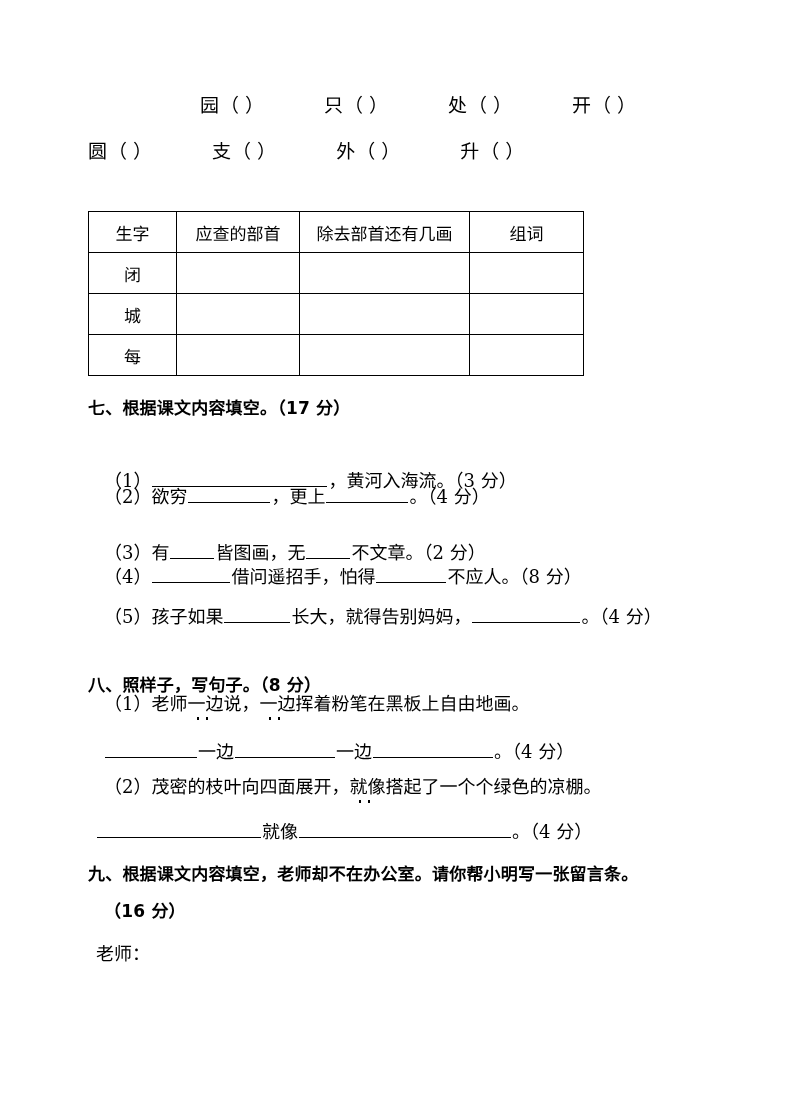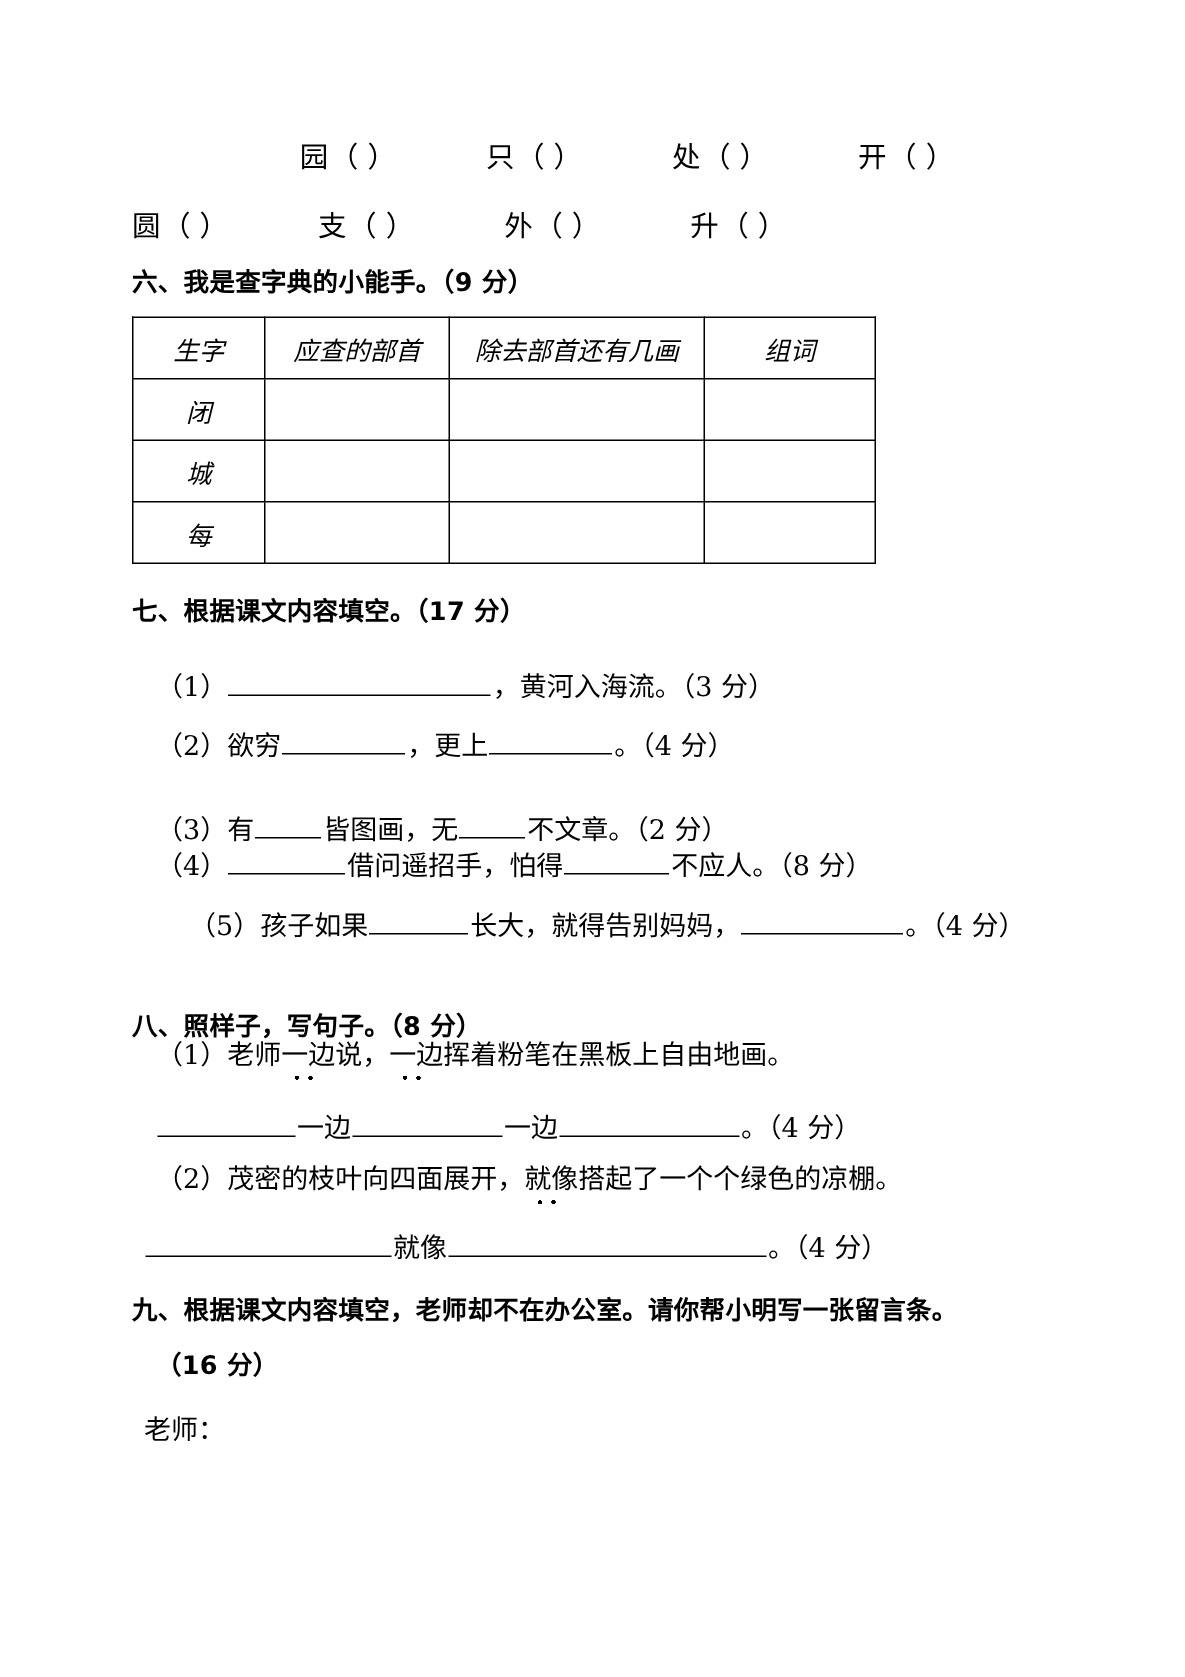--- a/index.html
+++ b/index.html
@@ -107,41 +107,39 @@
     font-family: "DejaVu Serif", "Liberation Serif", serif;
   }
   .dict-table td, .dict-table th {
     border: 1.1px solid #000;
     height: 40px;
     text-align: center;
     vertical-align: middle;
     font-size: 17px;
     font-weight: normal;
     padding: 0;
-    font-style: italic;
   }
   .col-a { width: 88px; }
   .col-b { width: 123px; }
   .col-c { width: 170px; }
   .col-d { width: 114px; }
 </style>
 </head>
 <body>
 
 <div class="page">
 
   <div class="row-chars" style="top:96px;text-align:center;">
     <span class="char-item"><span class="ch">园</span><span class="paren">（          ）</span></span><span class="gap-sm"></span><span class="char-item"><span class="ch">只</span><span class="paren">（          ）</span></span><span class="gap-sm"></span><span class="char-item"><span class="ch">处</span><span class="paren">（          ）</span></span><span class="gap-sm"></span><span class="char-item"><span class="ch">开</span><span class="paren">（          ）</span></span>
   </div>
 
   <div class="row-chars" style="top:142px;">
     <span class="char-item"><span class="ch">圆</span><span class="paren">（          ）</span></span><span class="gap-sm"></span><span class="char-item"><span class="ch">支</span><span class="paren">（          ）</span></span><span class="gap-sm"></span><span class="char-item"><span class="ch">外</span><span class="paren">（          ）</span></span><span class="gap-sm"></span><span class="char-item"><span class="ch">升</span><span class="paren">（          ）</span></span>
   </div>
 
-  <div class="sec-head" style="top:181px;">六、我是查字典的小能手。（9 分）</div>
 
   <table class="dict-table">
     <colgroup>
       <col class="col-a">
         <col class="col-b">
         <col class="col-c">
         <col class="col-d">
     </colgroup>
     <thead>
       <tr>
@@ -168,37 +166,37 @@
         <td>每</td>
         <td></td>
         <td></td>
         <td></td>
       </tr>
     </tbody>
   </table>
 
   <div class="sec-head" style="top:400px;">七、根据课文内容填空。（17 分）</div>
 
-  <div class="q-line" style="top:446px;">
+  <div class="q-line" style="top:469px;">
     <span>（1）</span><span class="blank" style="width:175px;"></span><span>，黄河入海流。</span><span>（3 分）</span>
   </div>
 
   <div class="q-line" style="top:485px;">
     <span>（2）</span><span>欲穷</span><span class="blank" style="width:82px;"></span><span>，更上</span><span class="blank" style="width:82px;"></span><span>。（4 分）</span>
   </div>
 
   <div class="q-line" style="top:525px;margin-top:16px;">
     <span>（3）</span><span>有</span><span class="blank" style="width:44px;"></span><span>皆图画，无</span><span class="blank" style="width:44px;"></span><span>不文章。（2 分）</span>
   </div>
 
   <div class="q-line" style="top:565px;">
     <span>（4）</span><span class="blank" style="width:78px;"></span><span>借问遥招手，怕得</span><span class="blank" style="width:70px;"></span><span>不应人。（8 分）</span>
   </div>
 
-  <div class="q-line" style="top:605px;margin-left:22px;">
+  <div class="q-line" style="top:605px;">
     <span>（5）</span><span>孩子如果</span><span class="blank" style="width:66px;"></span><span>长大，就得告别妈妈，</span><span class="blank" style="width:108px;"></span><span>。（4 分）</span>
   </div>
 
   <div class="sec-head" style="top:657px;margin-top:20px;">八、照样子，写句子。（8 分）</div>
 
   <div class="q-line" style="top:695px;">
     <span>（1）</span><span>老师</span><span class="dotted">一边</span><span>说，</span><span class="dotted">一边</span><span>挥着粉笔在黑板上自由地画。</span>
   </div>
 
   <div class="q-line" style="top:740px; left:104px;">

